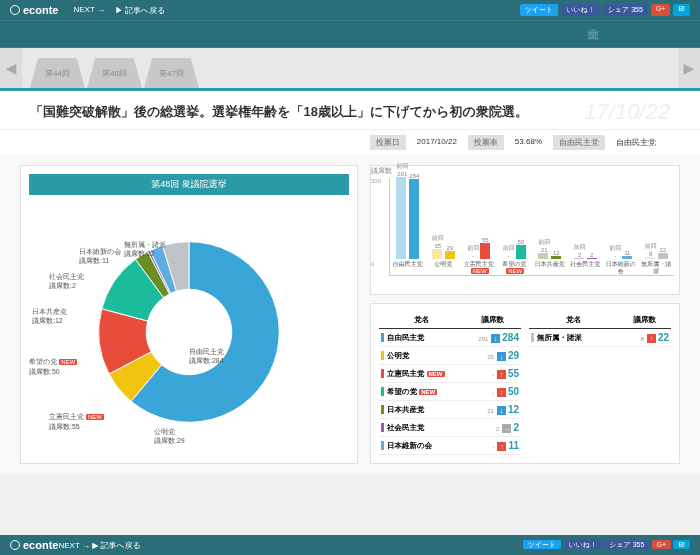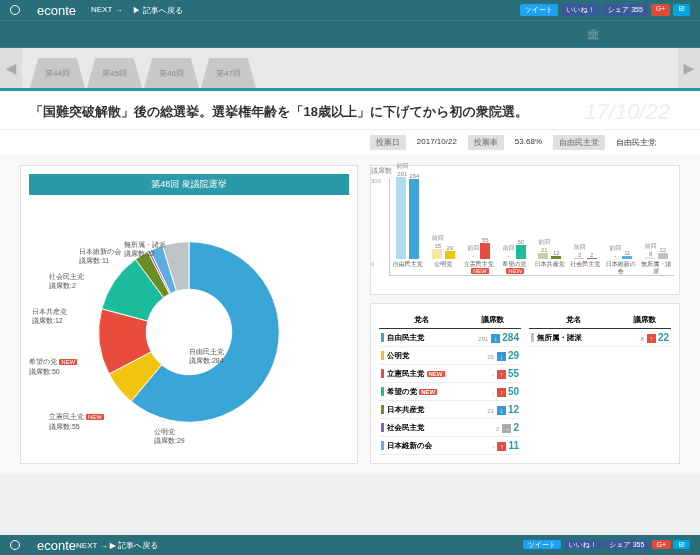--- a/index.html
+++ b/index.html
@@ -1,18 +1,18 @@
 <!DOCTYPE html>
 <html><head>
 <meta charset="utf-8">
 <style>
 *{margin:0;padding:0;box-sizing:border-box;font-family:"Hiragino Kaku Gothic Pro","Meiryo",sans-serif}
 body{background:#f0f0f0;width:700px;height:555px;overflow:hidden;font-size:9px}
 .topbar{height:20px;background:#2a6e7a;display:flex;align-items:center;padding:0 10px;color:#fff;font-size:8px}
-.logo{display:flex;align-items:center;gap:17px;font-size:13px;font-weight:400}
+.logo{display:flex;align-items:center;gap:3px;font-size:11px;font-weight:700}
 .logo-icon{width:10px;height:10px;border:1px solid #fff;border-radius:50%;position:relative}
 .topbar .nav{margin-left:15px;display:flex;gap:10px}
 .topbar .social{margin-left:auto;display:flex;gap:3px}
 .sbtn{padding:1px 5px;border-radius:2px;font-size:7px;color:#fff}
 .tw{background:#1da1f2}.fb{background:#3b5998}.gp{background:#dd4b39}.hb{background:#00a4de}
 .titlebar{height:28px;background:#2a6e7a;display:flex;align-items:center;justify-content:center;color:#fff;font-size:11px;position:relative;border-top:1px solid #3a7e8a;border-bottom:1px solid #3a7e8a}
 .bldg{position:absolute;right:100px;opacity:.3}
 .tabs{height:40px;background:#e8e8e8;display:flex;align-items:flex-end;position:relative;padding-left:30px}
 .arrow{position:absolute;width:22px;height:40px;background:#ddd;display:flex;align-items:center;justify-content:center;color:#aaa;font-size:14px}
 .arrow.l{left:0}.arrow.r{right:0}
@@ -78,21 +78,20 @@
   </div>
 </div>
 
 <div class="titlebar">
   <span class="bldg">🏛</span>
 </div>
 
 <div class="tabs">
   <div class="arrow l">◀</div>
   <div class="tab">第44回</div>
-  <div class="tab">第45回</div>
   <div class="tab">第46回</div>
   <div class="tab">第47回</div>
   <div class="arrow r">▶</div>
 </div>
 <div class="bar"></div>
 
 <div class="headline">
   <h2>「国難突破解散」後の総選挙。選挙権年齢を「18歳以上」に下げてから初の衆院選。</h2>
   <span class="datebg">17/10/22</span>
 </div>

